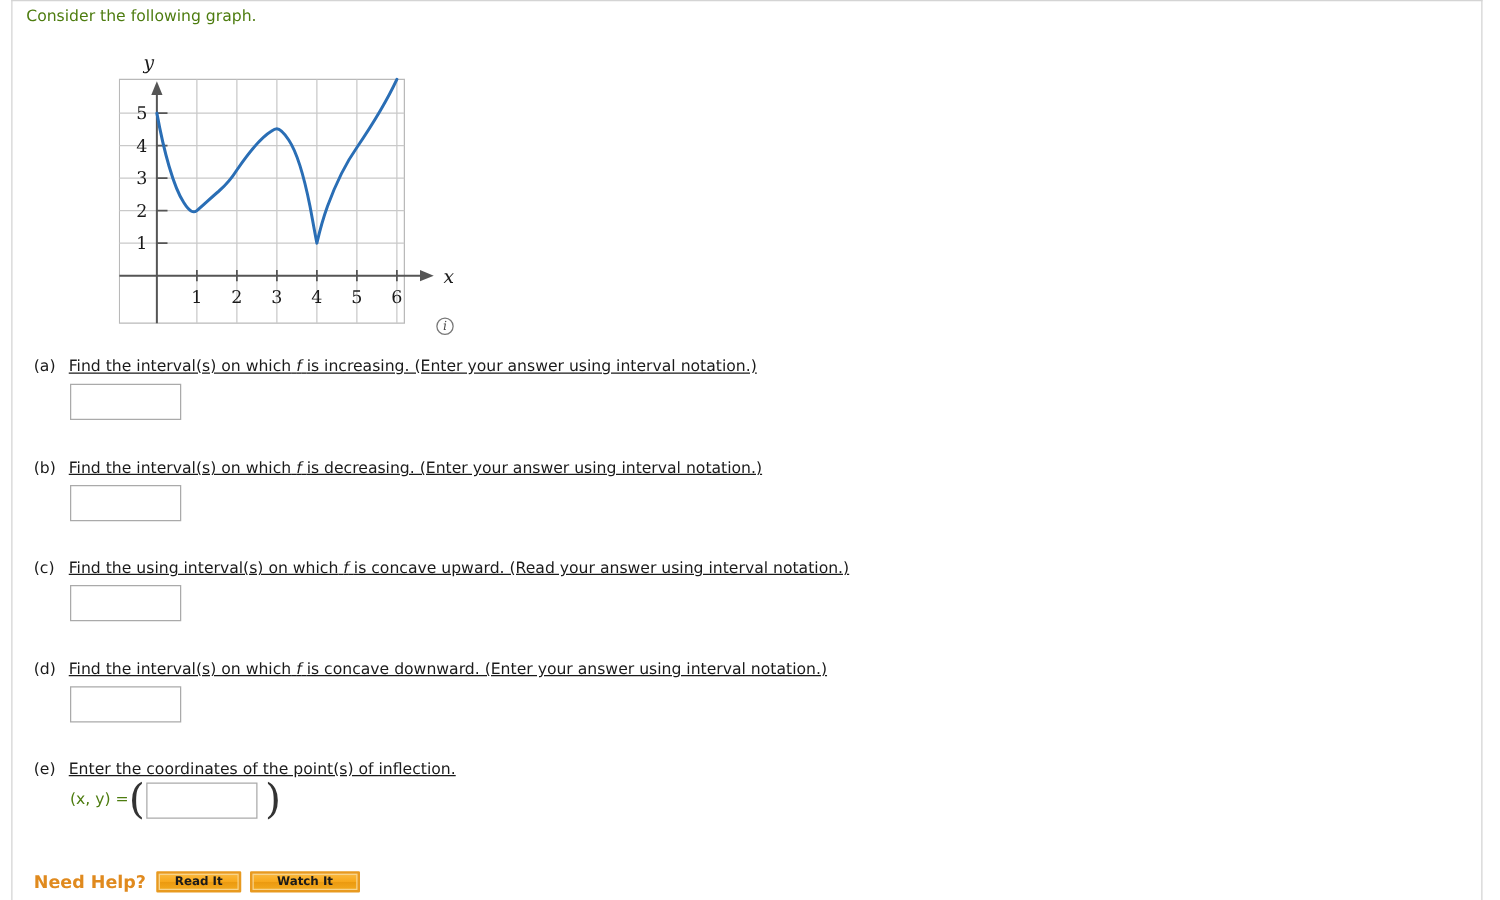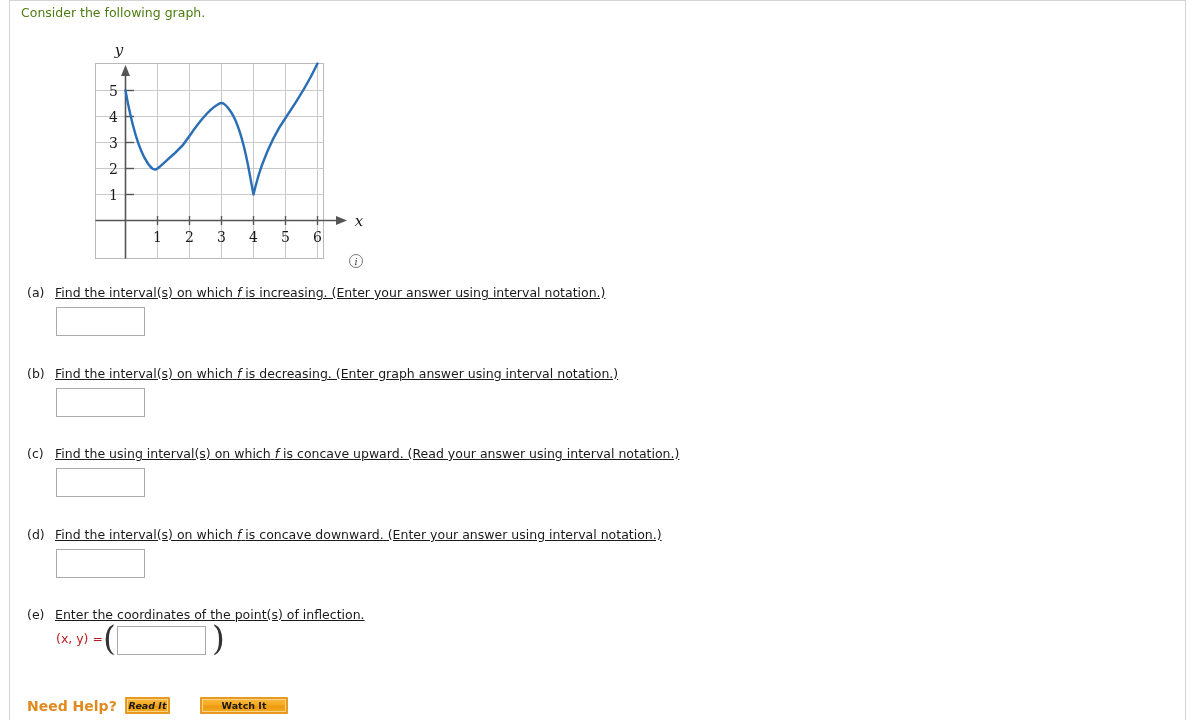--- a/index.html
+++ b/index.html
@@ -120,21 +120,21 @@
     color: #1a1a1a;
   }
 
   
   #part-e .xy-label {
     position: absolute;
     left: 56px;
     top: 24px;
     font-size: 12.5px;
     line-height: 16px;
-    color: #b91c1c;
+    color: #4d7c0f;
     white-space: nowrap;
   }
   #part-e .paren {
     position: absolute;
     font-family: "DejaVu Serif", serif;
     font-size: 33px;
     line-height: 33px;
     font-weight: 300;
     color: #333333;
   }
@@ -184,21 +184,21 @@
     font-size: 9.5px;
     font-weight: bold;
     color: #1a1a1a;
     text-align: center;
     line-height: 13px;
     cursor: pointer;
     padding: 0;
     border-radius: 1px;
     box-shadow: inset 0 0 0 1px #f8d48a;
   }
-  #btn-read-it { left: 98px; width: 45px; font-style: italic; }
+  #btn-read-it { left: 98px; width: 68px; }
   #btn-watch-it { left: 173px; width: 88px; }
 </style>
 </head>
 <body>
 
 <div id="page">
 
   <div class="frame-left"></div>
   <div class="frame-right"></div>
   <div class="frame-top"></div>
@@ -293,21 +293,21 @@
   </div>
 
   <div class="part" id="part-a" style="top:285px;">
     <span class="part-label">(a)</span>
     <span class="part-text"><span>Find the interval(s) on which</span> <span class="ital">f</span> <span>is increasing. (Enter your answer using interval notation.)</span></span>
     <input class="answer-box" style="top: 22px;" type="text" placeholder="">
   </div>
 
   <div class="part" id="part-b" style="top:366px;">
     <span class="part-label">(b)</span>
-    <span class="part-text"><span>Find the interval(s) on which</span> <span class="ital">f</span> <span>is decreasing. (Enter graph answer using interval notation.)</span></span>
+    <span class="part-text"><span>Find the interval(s) on which</span> <span class="ital">f</span> <span>is decreasing. (Enter your answer using interval notation.)</span></span>
     <input class="answer-box" style="top: 22px;" type="text" placeholder="">
   </div>
 
   <div class="part" id="part-c" style="top:446px;">
     <span class="part-label">(c)</span>
     <span class="part-text"><span>Find the using interval(s) on which</span> <span class="ital">f</span> <span>is concave upward. (Read your answer using interval notation.)</span></span>
     <input class="answer-box" style="top: 22px;" type="text" placeholder="">
   </div>
 
   <div class="part" id="part-d" style="top:527px;">

